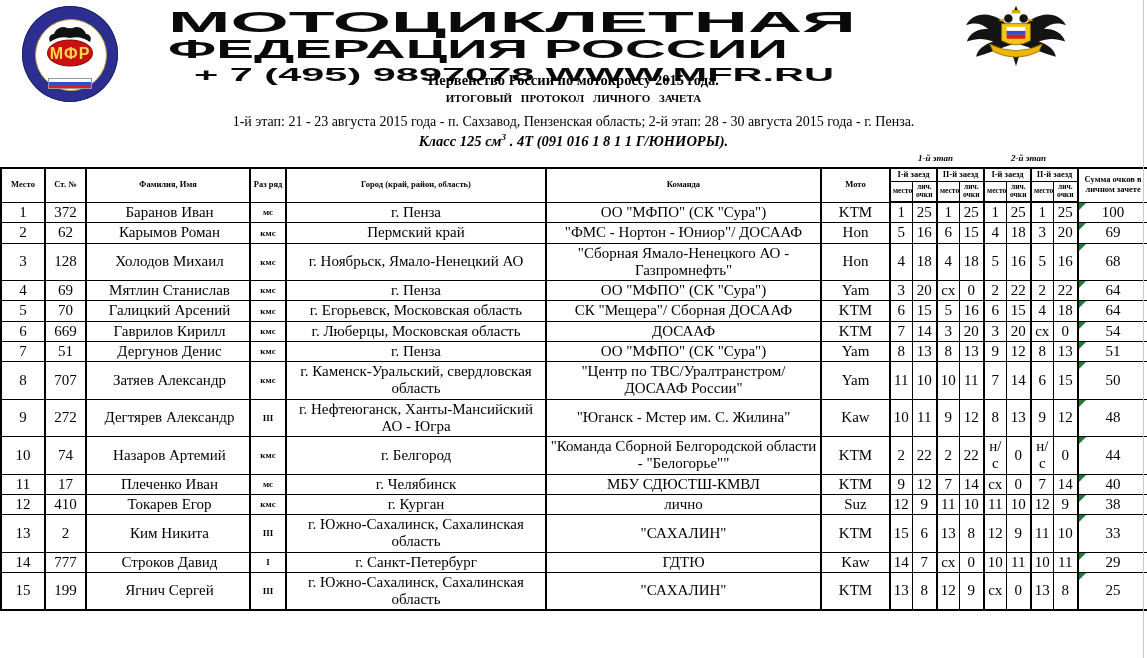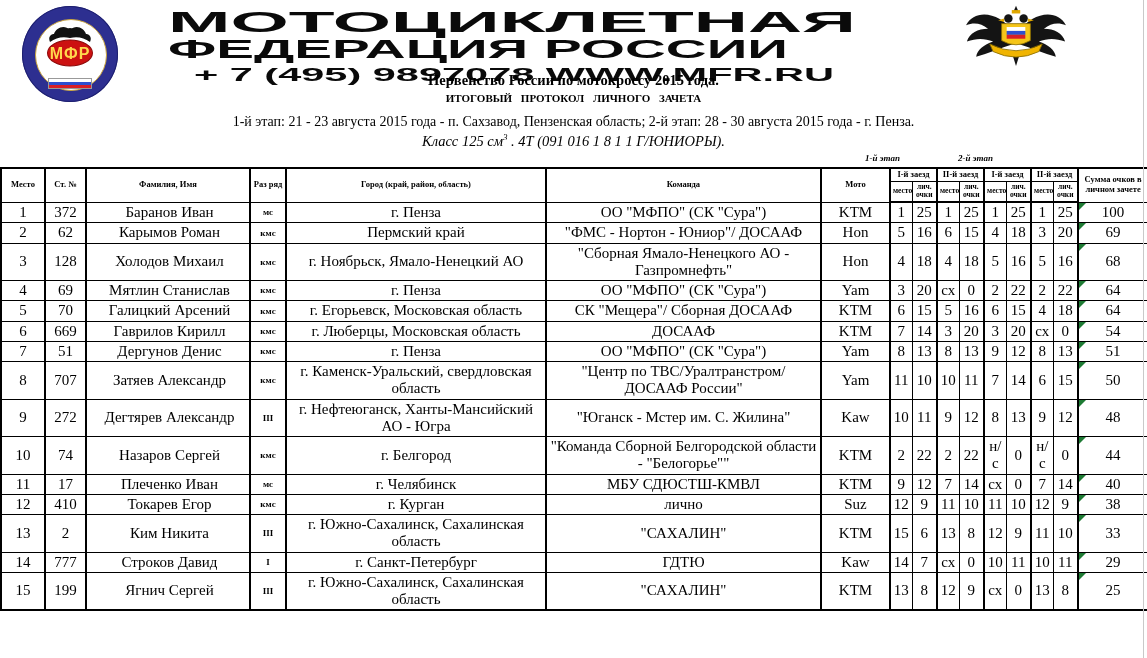--- a/index.html
+++ b/index.html
@@ -30,25 +30,25 @@
   .brand text { font-family:"Liberation Sans", sans-serif; font-weight:bold; fill:#0a0a0a; }
 
   
   .eagle { position:absolute; left:960px; top:5px; width:112px; height:72px; }
 
   
   .title { position:absolute; left:0; width:1147px; text-align:center; white-space:nowrap; }
   .t1 { top:72px;  font-size:14.5px; font-weight:bold; }
   .t2 { top:92px;  font-size:11px; font-weight:bold; word-spacing:6px; }
   .t3 { top:114px; font-size:14px; }
-  .t4 { top:132px; font-size:14.5px; font-weight:normal; font-style:italic; }
+  .t4 { top:132px; font-size:14.5px; font-weight:bold; font-style:italic; }
   .t4 sup { font-size:9px; }
 
   
-  .stage-labels { position:absolute; top:153px; left:836px; width:188px; font-size:9px;
+  .stage-labels { position:absolute; top:153px; left:889px; width:188px; font-size:9px;
                   font-style:italic; font-weight:bold; }
   .stage-labels span { display:inline-block; width:93px; text-align:center; }
 
   
   table.results { position:absolute; top:167px; left:0; width:1147px;
                   border-collapse:collapse; table-layout:fixed;
                   border:2px solid #000; }
   .results th, .results td { border:1px solid #000; padding:1px 2px; text-align:center;
                              vertical-align:middle; overflow:hidden; }
   .results th { font-size:8.5px; font-weight:bold; line-height:1.15; }
@@ -322,21 +322,21 @@
           <td class="c-res">12</td>
           <td class="c-res bl2">8</td>
           <td class="c-res">13</td>
           <td class="c-res bl2">9</td>
           <td class="c-res">12</td>
           <td class="c-sum bl2">48</td>
         </tr>
         <tr>
           <td class="c-place">10</td>
           <td class="c-num bl2">74</td>
-          <td class="c-name bl2">Назаров Сергей</td>
+          <td class="c-name bl2">Назаров Артемий</td>
           <td class="c-rank bl2">кмс</td>
           <td class="c-city bl2">г. Белгород</td>
           <td class="c-team bl2">"Команда Сборной Белгородской области - "Белогорье""</td>
           <td class="c-moto bl2">KTM</td>
           <td class="c-res bl2">2</td>
           <td class="c-res">22</td>
           <td class="c-res bl2">2</td>
           <td class="c-res">22</td>
           <td class="c-res bl2">н/с</td>
           <td class="c-res">0</td>

